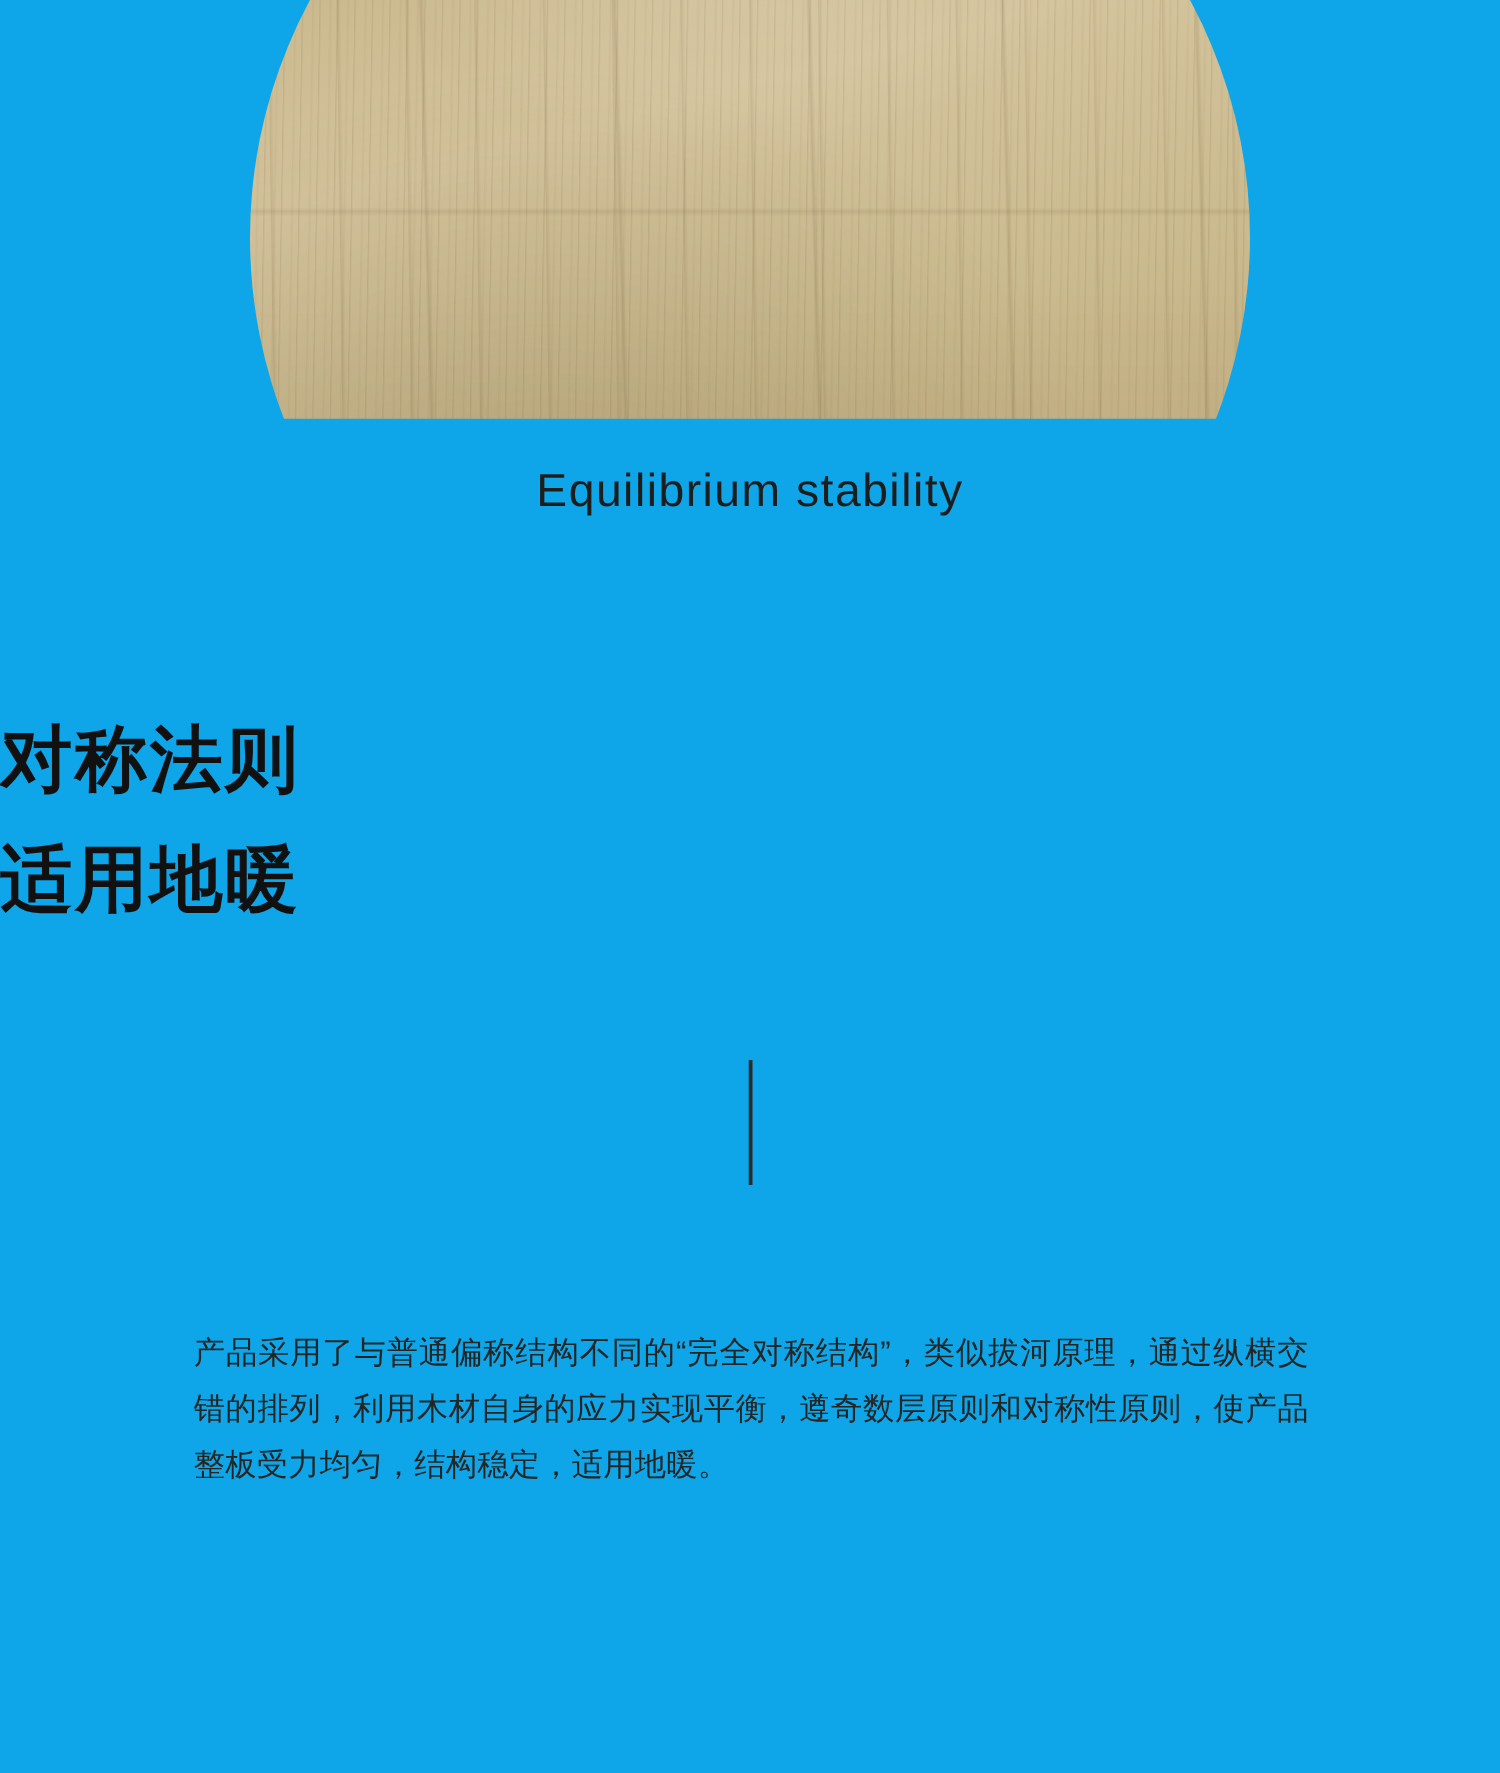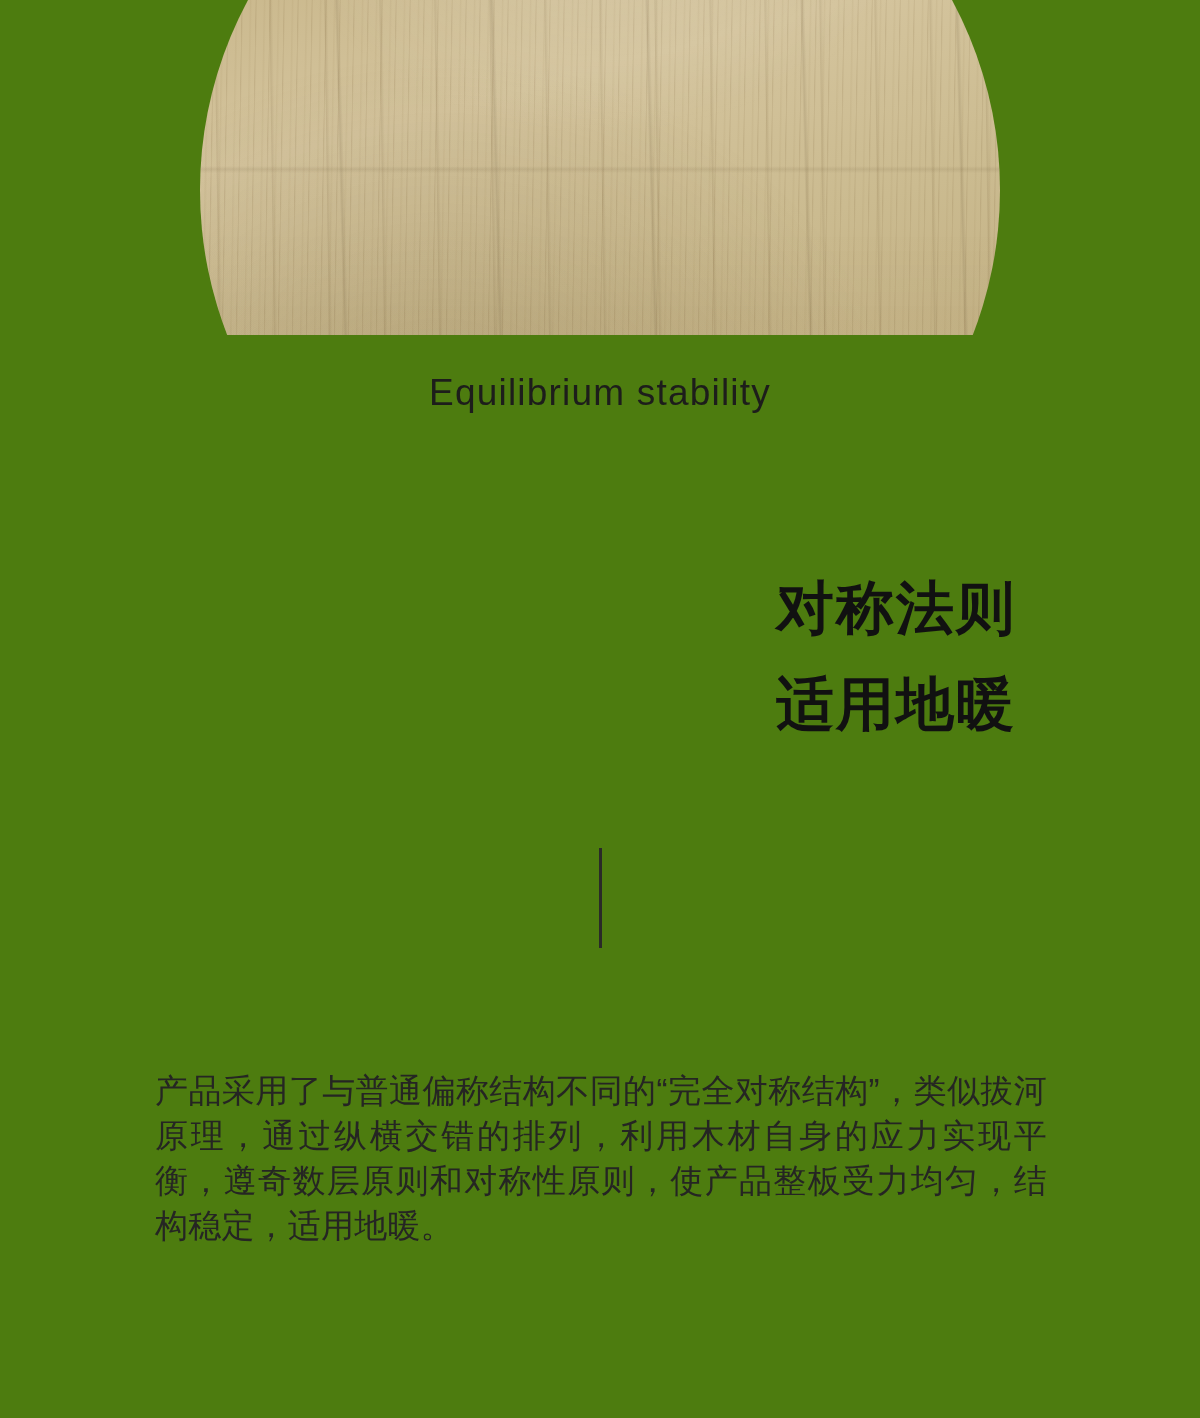--- a/index.html
+++ b/index.html
@@ -12,21 +12,21 @@
     background: #f3f0e9;
     font-family: "Liberation Sans", sans-serif;
     overflow: hidden;
     position: relative;
   }
 
   .page {
     position: relative;
     width: 1200px;
     height: 1418px;
-    background: #4d7c0f;
+    background: #0ea5e9;
   }
 
   
   .hero {
     position: absolute;
     top: -210px;
     left: 50%;
     transform: translateX(-50%);
     width: 800px;
     height: 545px;
@@ -95,21 +95,21 @@
     font-weight: 400;
     font-family: "Liberation Sans", sans-serif;
   }
 
   
   .cn-title {
     position: absolute;
     top: 560px;
     left: 0;
     width: 1016px;
-    text-align: right;
+    text-align: left;
     color: #111111;
     font-weight: 700;
     font-size: 58px;
     line-height: 96px;
     letter-spacing: 2px;
   }
   .cn-title .line {
     display: block;
   }
 
@@ -122,21 +122,21 @@
     height: 100px;
     background: #2a2a28;
   }
 
   
   .body-copy {
     position: absolute;
     top: 1035px;
     left: 155px;
     width: 892px;
-    font-size: 33px;
+    font-size: 25px;
     line-height: 45px;
     color: #25252
     3;
     color: #252523;
     text-align: justify;
     text-justify: inter-ideograph;
     letter-spacing: 0.2px;
   }
 </style>
 </head>

